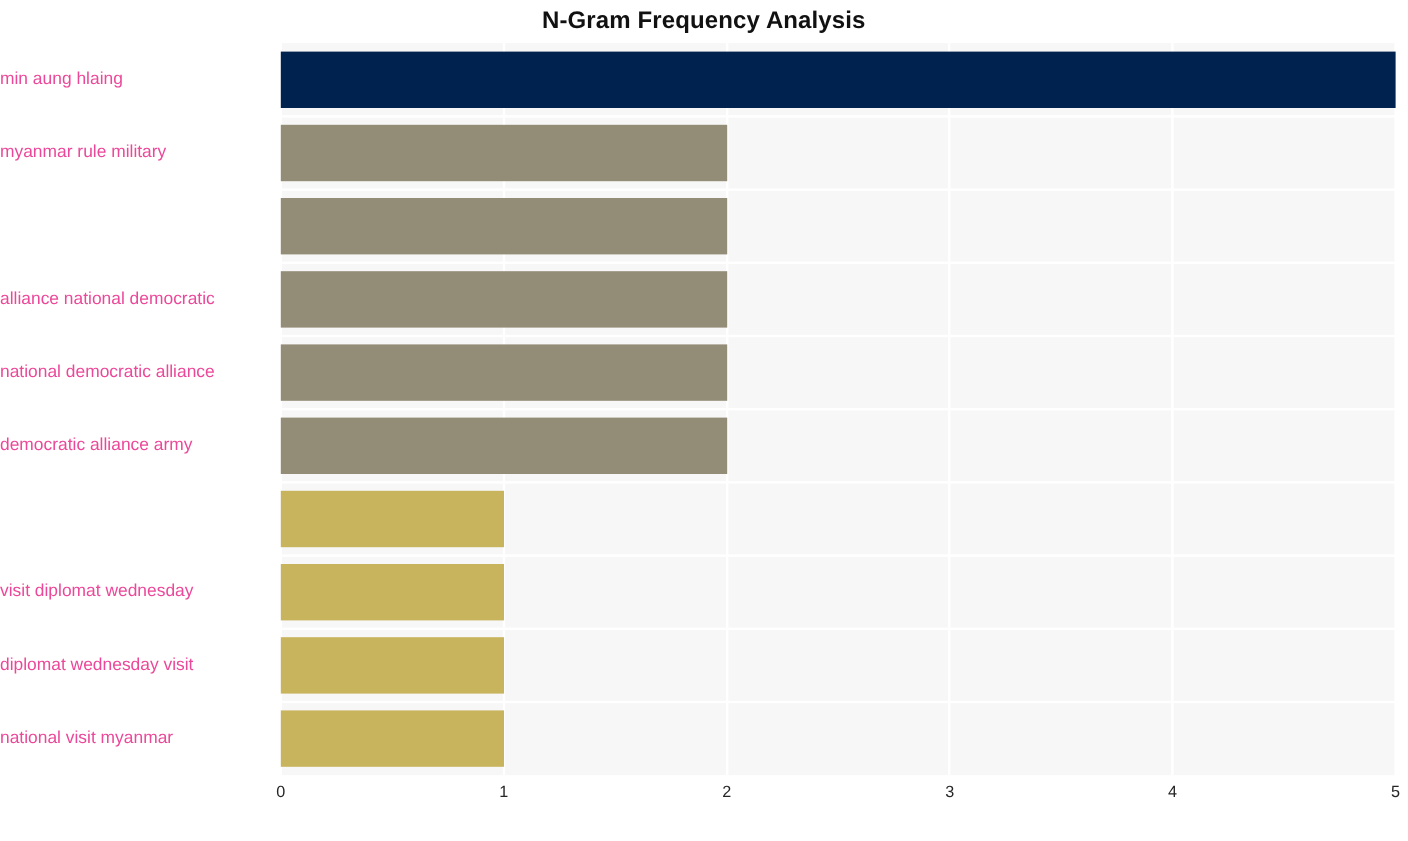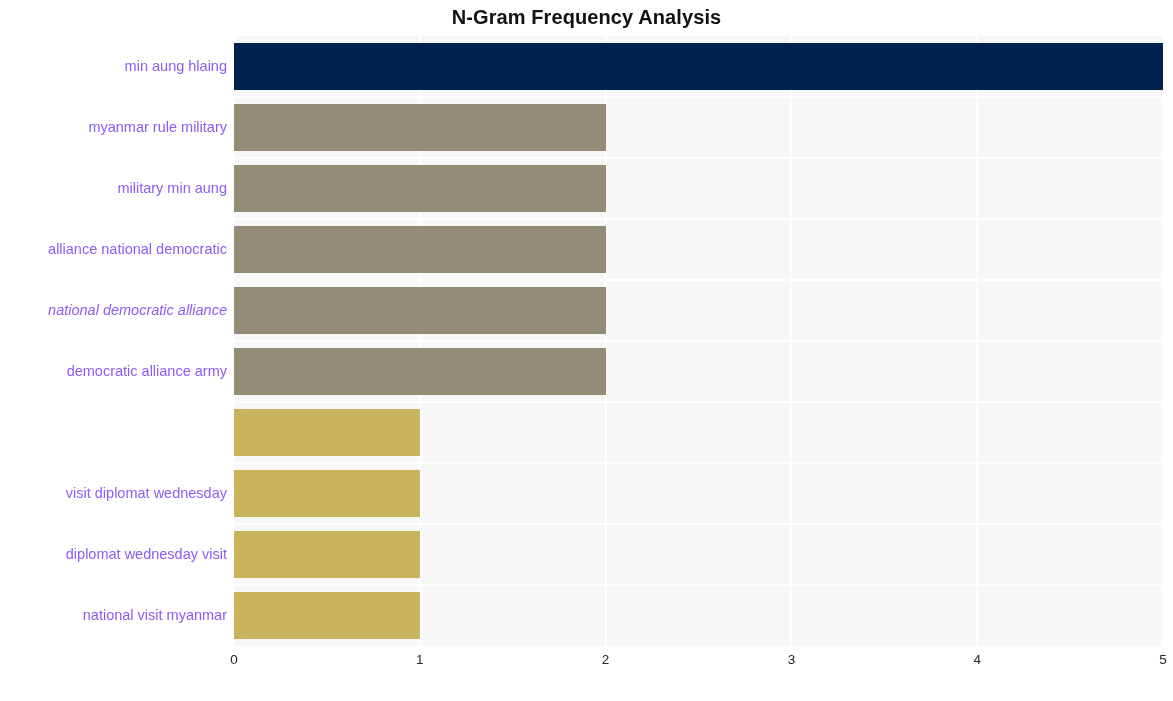--- a/index.html
+++ b/index.html
@@ -61,23 +61,23 @@
     position: absolute;
     left: 0;
     top: 36px;
     width: 227px;
     height: 610px;
   }
   .y-label {
     position: absolute;
     right: 0;
     width: 227px;
-    text-align: right;
+    text-align: left;
     font-size: 14.5px;
-    color: #8b5cf6;
+    color: #ec4899;
     white-space: nowrap;
     line-height: 17px;
   }
   #x-labels {
     position: absolute;
     left: 0;
     top: 646px;
     width: 1173px;
     height: 30px;
   }
@@ -137,23 +137,22 @@
         <div class="bar" title="hash china diplomat: 1" style="top: 373.32px; height: 46.36px; width: 185.8px; background: rgb(201, 180, 94);"></div>
         <div class="bar" title="china diplomat wednesday: 1" style="top: 434.32px; height: 46.36px; width: 185.8px; background: rgb(201, 180, 94);"></div>
         <div class="bar" title="diplomat wednesday visit: 1" style="top: 495.32px; height: 46.36px; width: 185.8px; background: rgb(201, 180, 94);"></div>
         <div class="bar" title="wednesday visit myanmar: 1" style="top: 556.32px; height: 46.36px; width: 185.8px; background: rgb(201, 180, 94);"></div>
       </div>
   </div>
 
   <div id="y-labels">
       <div class="y-label" style="top: 21.5px;">min aung hlaing</div>
       <div class="y-label" style="top: 82.5px;">myanmar rule military</div>
-      <div class="y-label" style="top: 143.5px;">military min aung</div>
       <div class="y-label" style="top: 204.5px;">alliance national democratic</div>
-      <div class="y-label" style="top: 265.5px; font-style: italic;">national democratic alliance</div>
+      <div class="y-label" style="top: 265.5px;">national democratic alliance</div>
       <div class="y-label" style="top: 326.5px;">democratic alliance army</div>
       <div class="y-label" style="top: 448.5px;">visit diplomat wednesday</div>
       <div class="y-label" style="top: 509.5px;">diplomat wednesday visit</div>
       <div class="y-label" style="top: 570.5px;">national visit myanmar</div>
     </div>
 
   <div id="x-labels">
       <div class="x-label" style="left: 234px;">0</div>
       <div class="x-label" style="left: 419.8px;">1</div>
       <div class="x-label" style="left: 605.6px;">2</div>

